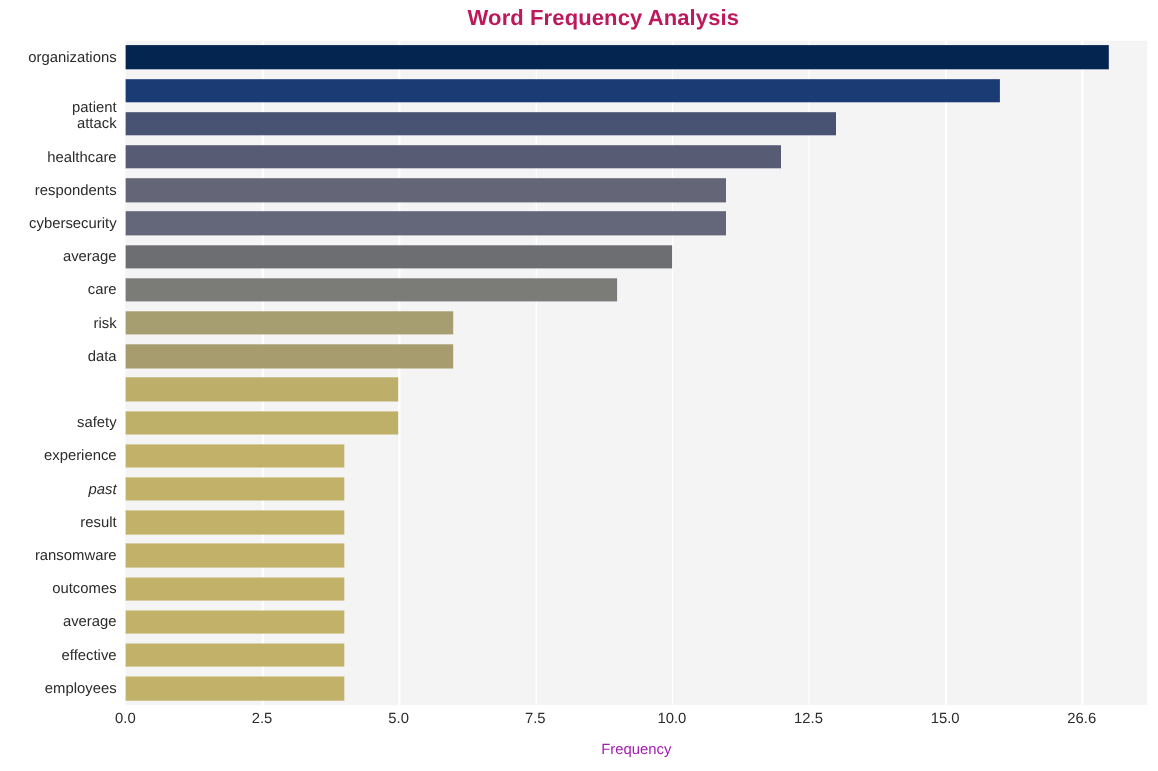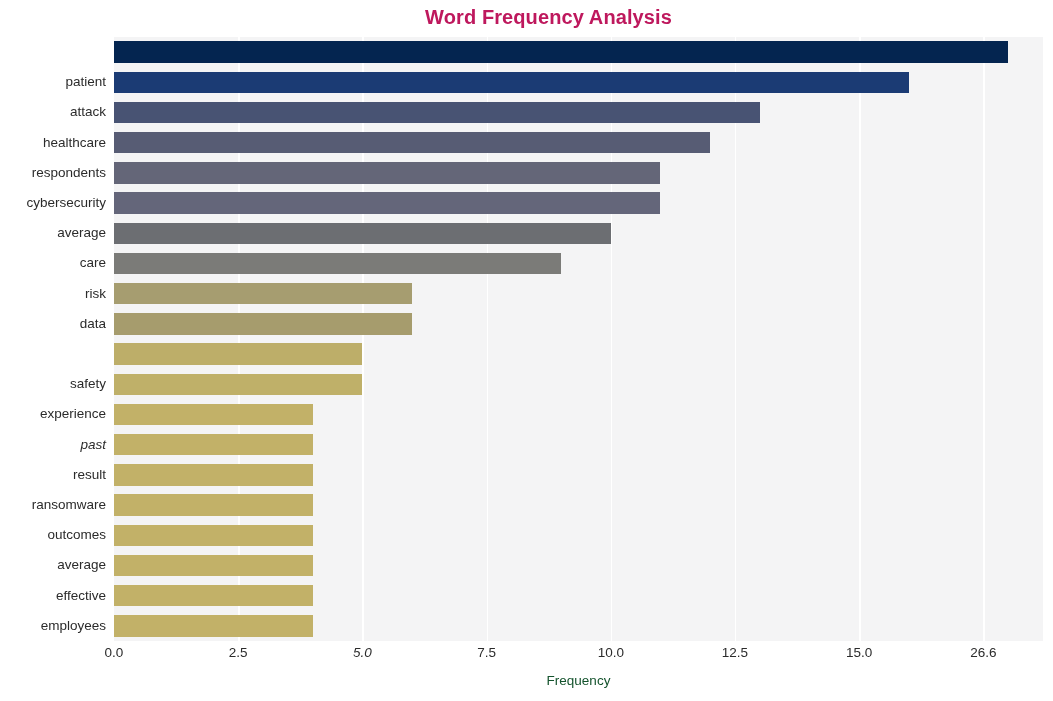--- a/index.html
+++ b/index.html
@@ -96,21 +96,21 @@
     color: #2b2b2b;
     white-space: nowrap;
   }
   #x-axis-title {
     position: absolute;
     left: 114px;
     top: 673px;
     width: 929px;
     text-align: center;
     font-size: 13.5px;
-    color: #14532d;
+    color: #a21caf;
   }
 </style>
 </head>
 <body>
 
 <div id="figure">
 
   <div id="chart-title">Word Frequency Analysis</div>
 
   <div id="plot-area">
@@ -177,21 +177,22 @@
       </div>
       <div class="bar-row" style="top: 543.6px; height: 30.2px;">
         <div class="bar" title="effective: 4" style="width: 198.717px; background: rgb(194, 177, 104); top: 4.35px;"></div>
       </div>
       <div class="bar-row" style="top: 573.8px; height: 30.2px;">
         <div class="bar" title="employees: 4" style="width: 198.717px; background: rgb(194, 177, 104); top: 4.35px;"></div>
       </div>
     </div>
 
   <div id="y-labels">
-      <div class="y-label" style="top: 30px; height: 30.2px; line-height: 30.2px;">patient</div>
+      <div class="y-label" style="top: 0px; height: 30.2px; line-height: 30.2px;">organizations</div>
+      <div class="y-label" style="top: 46px; height: 30.2px; line-height: 30.2px;">patient</div>
       <div class="y-label" style="top: 60.4px; height: 30.2px; line-height: 30.2px;">attack</div>
       <div class="y-label" style="top: 90.6px; height: 30.2px; line-height: 30.2px;">healthcare</div>
       <div class="y-label" style="top: 120.8px; height: 30.2px; line-height: 30.2px;">respondents</div>
       <div class="y-label" style="top: 151px; height: 30.2px; line-height: 30.2px;">cybersecurity</div>
       <div class="y-label" style="top: 181.2px; height: 30.2px; line-height: 30.2px;">average</div>
       <div class="y-label" style="top: 211.4px; height: 30.2px; line-height: 30.2px;">care</div>
       <div class="y-label" style="top: 271.8px; height: 30.2px; line-height: 30.2px;">data</div>
       <div class="y-label" style="top: 241.6px; height: 30.2px; line-height: 30.2px;">risk</div>
       <div class="y-label" style="top: 332.2px; height: 30.2px; line-height: 30.2px;">safety</div>
       <div class="y-label" style="top: 362.4px; height: 30.2px; line-height: 30.2px; padding-left: 24px;">experience</div>
@@ -200,21 +201,21 @@
       <div class="y-label" style="top: 453px; height: 30.2px; line-height: 30.2px;">ransomware</div>
       <div class="y-label" style="top: 483.2px; height: 30.2px; line-height: 30.2px;">outcomes</div>
       <div class="y-label" style="top: 513.4px; height: 30.2px; line-height: 30.2px;">average</div>
       <div class="y-label" style="top: 543.6px; height: 30.2px; line-height: 30.2px;">effective</div>
       <div class="y-label" style="top: 573.8px; height: 30.2px; line-height: 30.2px;">employees</div>
     </div>
 
   <div id="x-labels">
       <div class="x-label" style="left: 0px;">0.0</div>
       <div class="x-label" style="left: 124.198px;">2.5</div>
-      <div class="x-label" style="left: 248.396px; font-style: italic;">5.0</div>
+      <div class="x-label" style="left: 248.396px;">5.0</div>
       <div class="x-label" style="left: 372.594px;">7.5</div>
       <div class="x-label" style="left: 496.791px;">10.0</div>
       <div class="x-label" style="left: 620.989px;">12.5</div>
       <div class="x-label" style="left: 745.187px;">15.0</div>
       <div class="x-label" style="left: 869.385px;">26.6</div>
     </div>
 
   <div id="x-axis-title">Frequency</div>
 
 </div>

